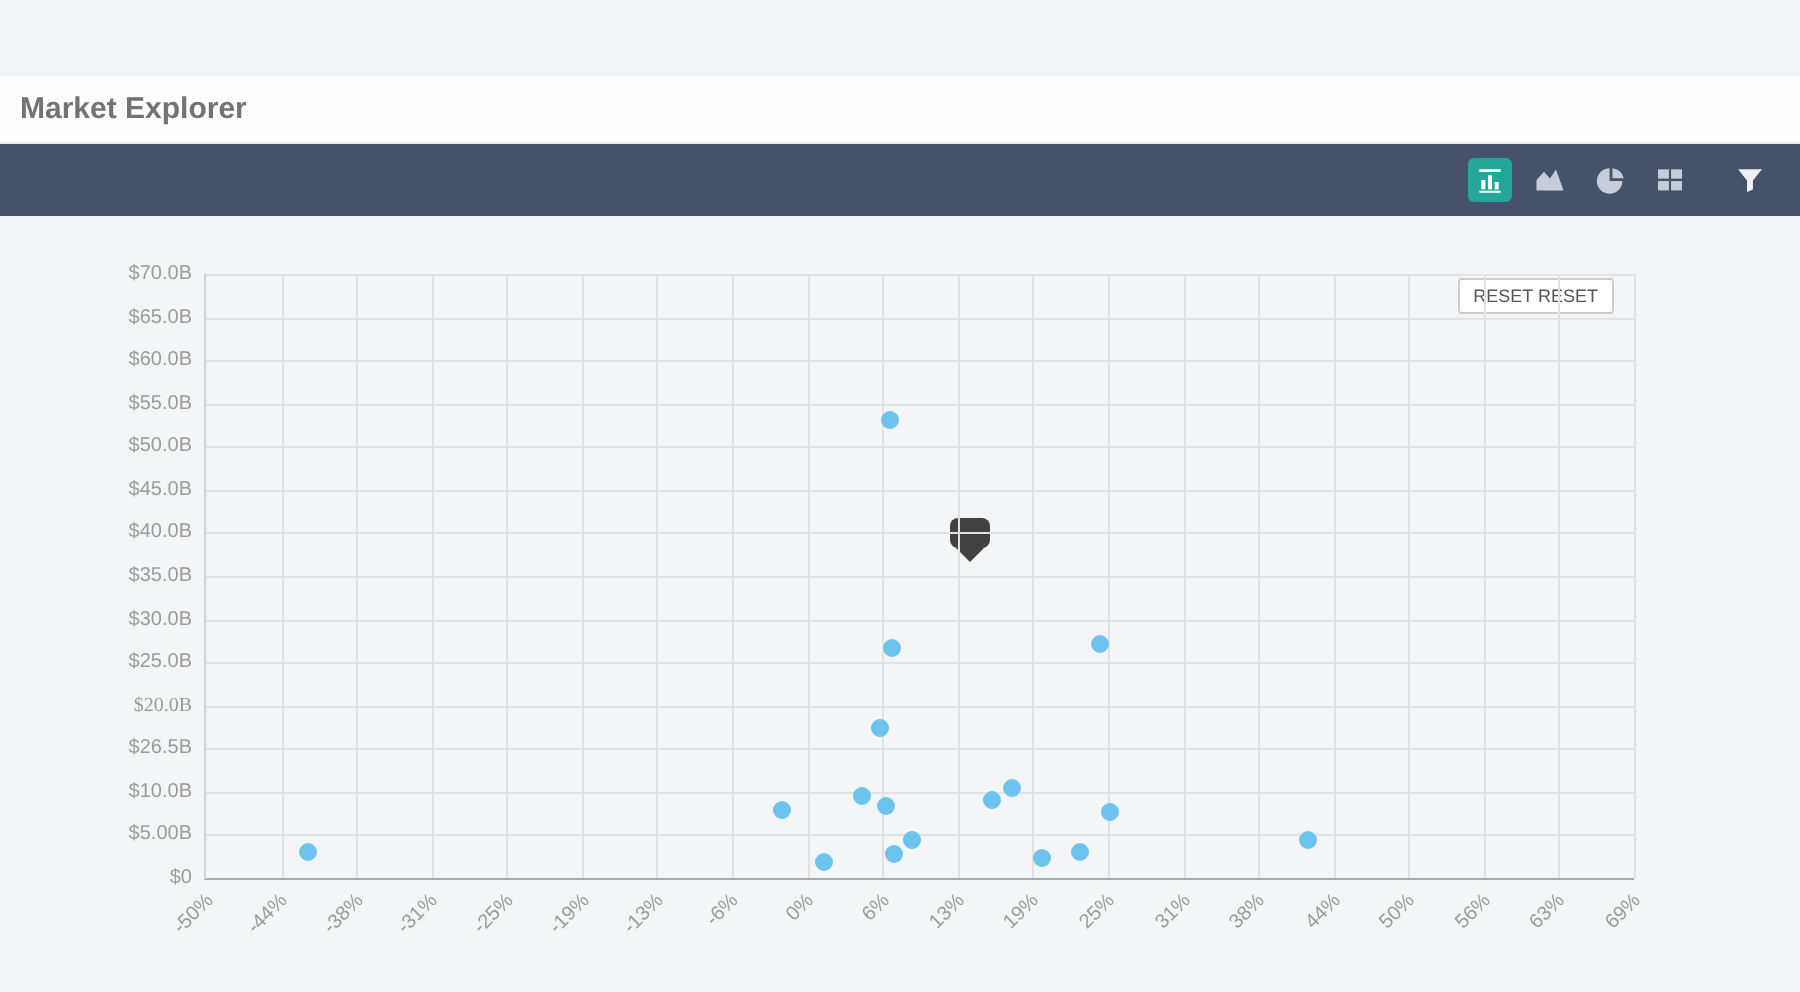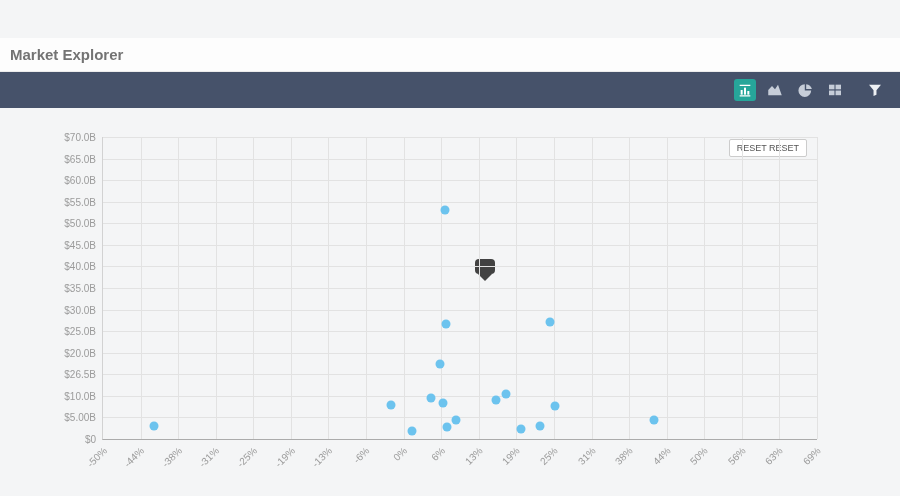--- a/index.html
+++ b/index.html
@@ -120,21 +120,21 @@
         <div class="y-tick" style="top: 35.7143%; text-align: center;">$45.0B</div>
         <div class="gridline-h" style="top: 42.8571%;"></div>
         <div class="y-tick" style="top: 42.8571%;">$40.0B</div>
         <div class="gridline-h" style="top: 50%;"></div>
         <div class="y-tick" style="top: 50%;">$35.0B</div>
         <div class="gridline-h" style="top: 57.1429%;"></div>
         <div class="y-tick" style="top: 57.1429%;">$30.0B</div>
         <div class="gridline-h" style="top: 64.2857%;"></div>
         <div class="y-tick" style="top: 64.2857%;">$25.0B</div>
         <div class="gridline-h" style="top: 71.4286%;"></div>
-        <div class="y-tick" style="top: 71.4286%;">$20.0B</div>
+        <div class="y-tick" style="top: 71.4286%; font-family: Liberation Serif, serif;">$20.0B</div>
         <div class="gridline-h" style="top: 78.5714%;"></div>
         <div class="y-tick" style="top: 78.5714%;">$26.5B</div>
         <div class="gridline-h" style="top: 85.7143%;"></div>
         <div class="y-tick" style="top: 85.7143%;">$10.0B</div>
         <div class="gridline-h" style="top: 92.8571%;"></div>
         <div class="y-tick" style="top: 92.8571%;">$5.00B</div>
         <div class="y-tick" style="top: 100%;">$0</div>
         <div class="x-tick-anchor" style="left: 0%;">
           <div class="x-tick">-50%</div>
         </div>

